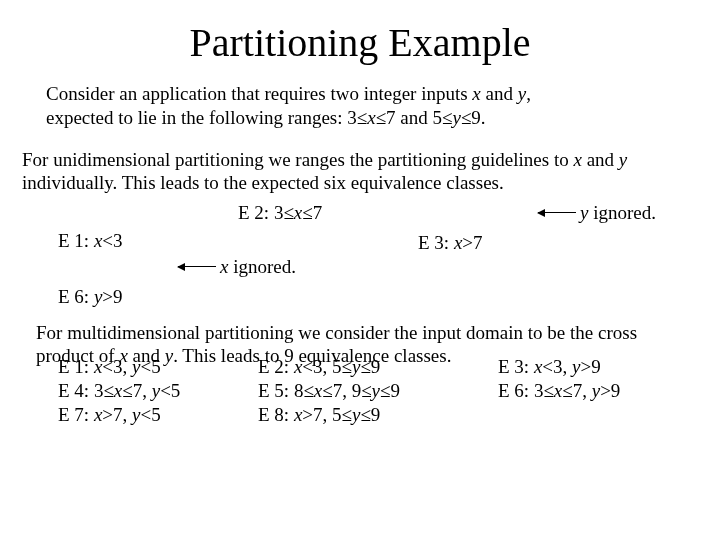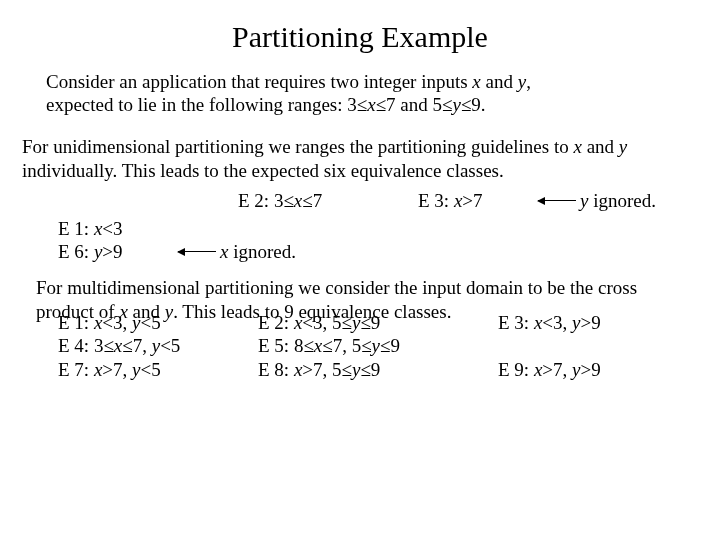--- a/index.html
+++ b/index.html
@@ -15,39 +15,39 @@
     position: relative;
     overflow: hidden;
   }
   .slide {
     padding: 14px 22px 0 22px;
     box-sizing: border-box;
   }
   h1 {
     text-align: center;
     font-weight: normal;
-    font-size: 30px;
+    font-size: 40px;
     margin: 4px 0 14px 0;
   }
   .para {
     margin: 0 10px 18px 24px;
   }
   .para2 {
     margin: 0 0 6px 0;
   }
   .eqrow {
     display: flex;
     margin: 0 0 0 36px;
   }
   .eqcell {
     white-space: nowrap;
   }
   .uni .c1 { width: 180px; margin-top: 28px; }
   .uni .c2 { width: 180px; }
-  .uni .c3 { width: 120px; }
+  .uni .c3 { width: 120px; margin-top: 30px; }
   .uni .c4 { width: 160px; position: relative; }
   .arrow {
     display: inline-block;
     width: 38px;
     border-top: 1px solid #000;
     vertical-align: middle;
     margin-right: 4px;
     position: relative;
     top: -2px;
   }
@@ -105,23 +105,23 @@
     <span>For multidimensional partitioning we consider the input domain to be the cross product of </span><span class="it">x</span><span> and </span><span class="it">y</span><span>. This leads to 9 equivalence classes.</span>
   </div>
   <div class="multi overlap">
     <div class="eqrow">
       <div class="eqcell c1"><span>E 1: </span><span class="it">x</span><span>&lt;3, </span><span class="it">y</span><span>&lt;5</span></div>
       <div class="eqcell c2"><span>E 2: </span><span class="it">x</span><span>&lt;3, 5≤</span><span class="it">y</span><span>≤9</span></div>
       <div class="eqcell c3"><span>E 3: </span><span class="it">x</span><span>&lt;3, </span><span class="it">y</span><span>&gt;9</span></div>
     </div>
     <div class="eqrow">
       <div class="eqcell c1"><span>E 4: 3≤</span><span class="it">x</span><span>≤7, </span><span class="it">y</span><span>&lt;5</span></div>
-      <div class="eqcell c2"><span>E 5: 8≤</span><span class="it">x</span><span>≤7,  5≤</span><span class="it">y</span><span>≤9</span></div>
+      <div class="eqcell c2"><span>E 5: 8≤</span><span class="it">x</span><span>≤7,  9≤</span><span class="it">y</span><span>≤9</span></div>
+      <div class="eqcell c3"><span>E 6: 3≤</span><span class="it">x</span><span>≤7, </span><span class="it">y</span><span>&gt;9</span></div>
     </div>
     <div class="eqrow">
       <div class="eqcell c1"><span>E 7: </span><span class="it">x</span><span>&gt;7, </span><span class="it">y</span><span>&lt;5</span></div>
       <div class="eqcell c2"><span>E 8: </span><span class="it">x</span><span>&gt;7,  5≤</span><span class="it">y</span><span>≤9</span></div>
-      <div class="eqcell c3"><span>E 9: </span><span class="it">x</span><span>&gt;7, </span><span class="it">y</span><span>&gt;9</span></div>
     </div>
   </div>
 </div>
 
 </div>
 
 </body></html>

